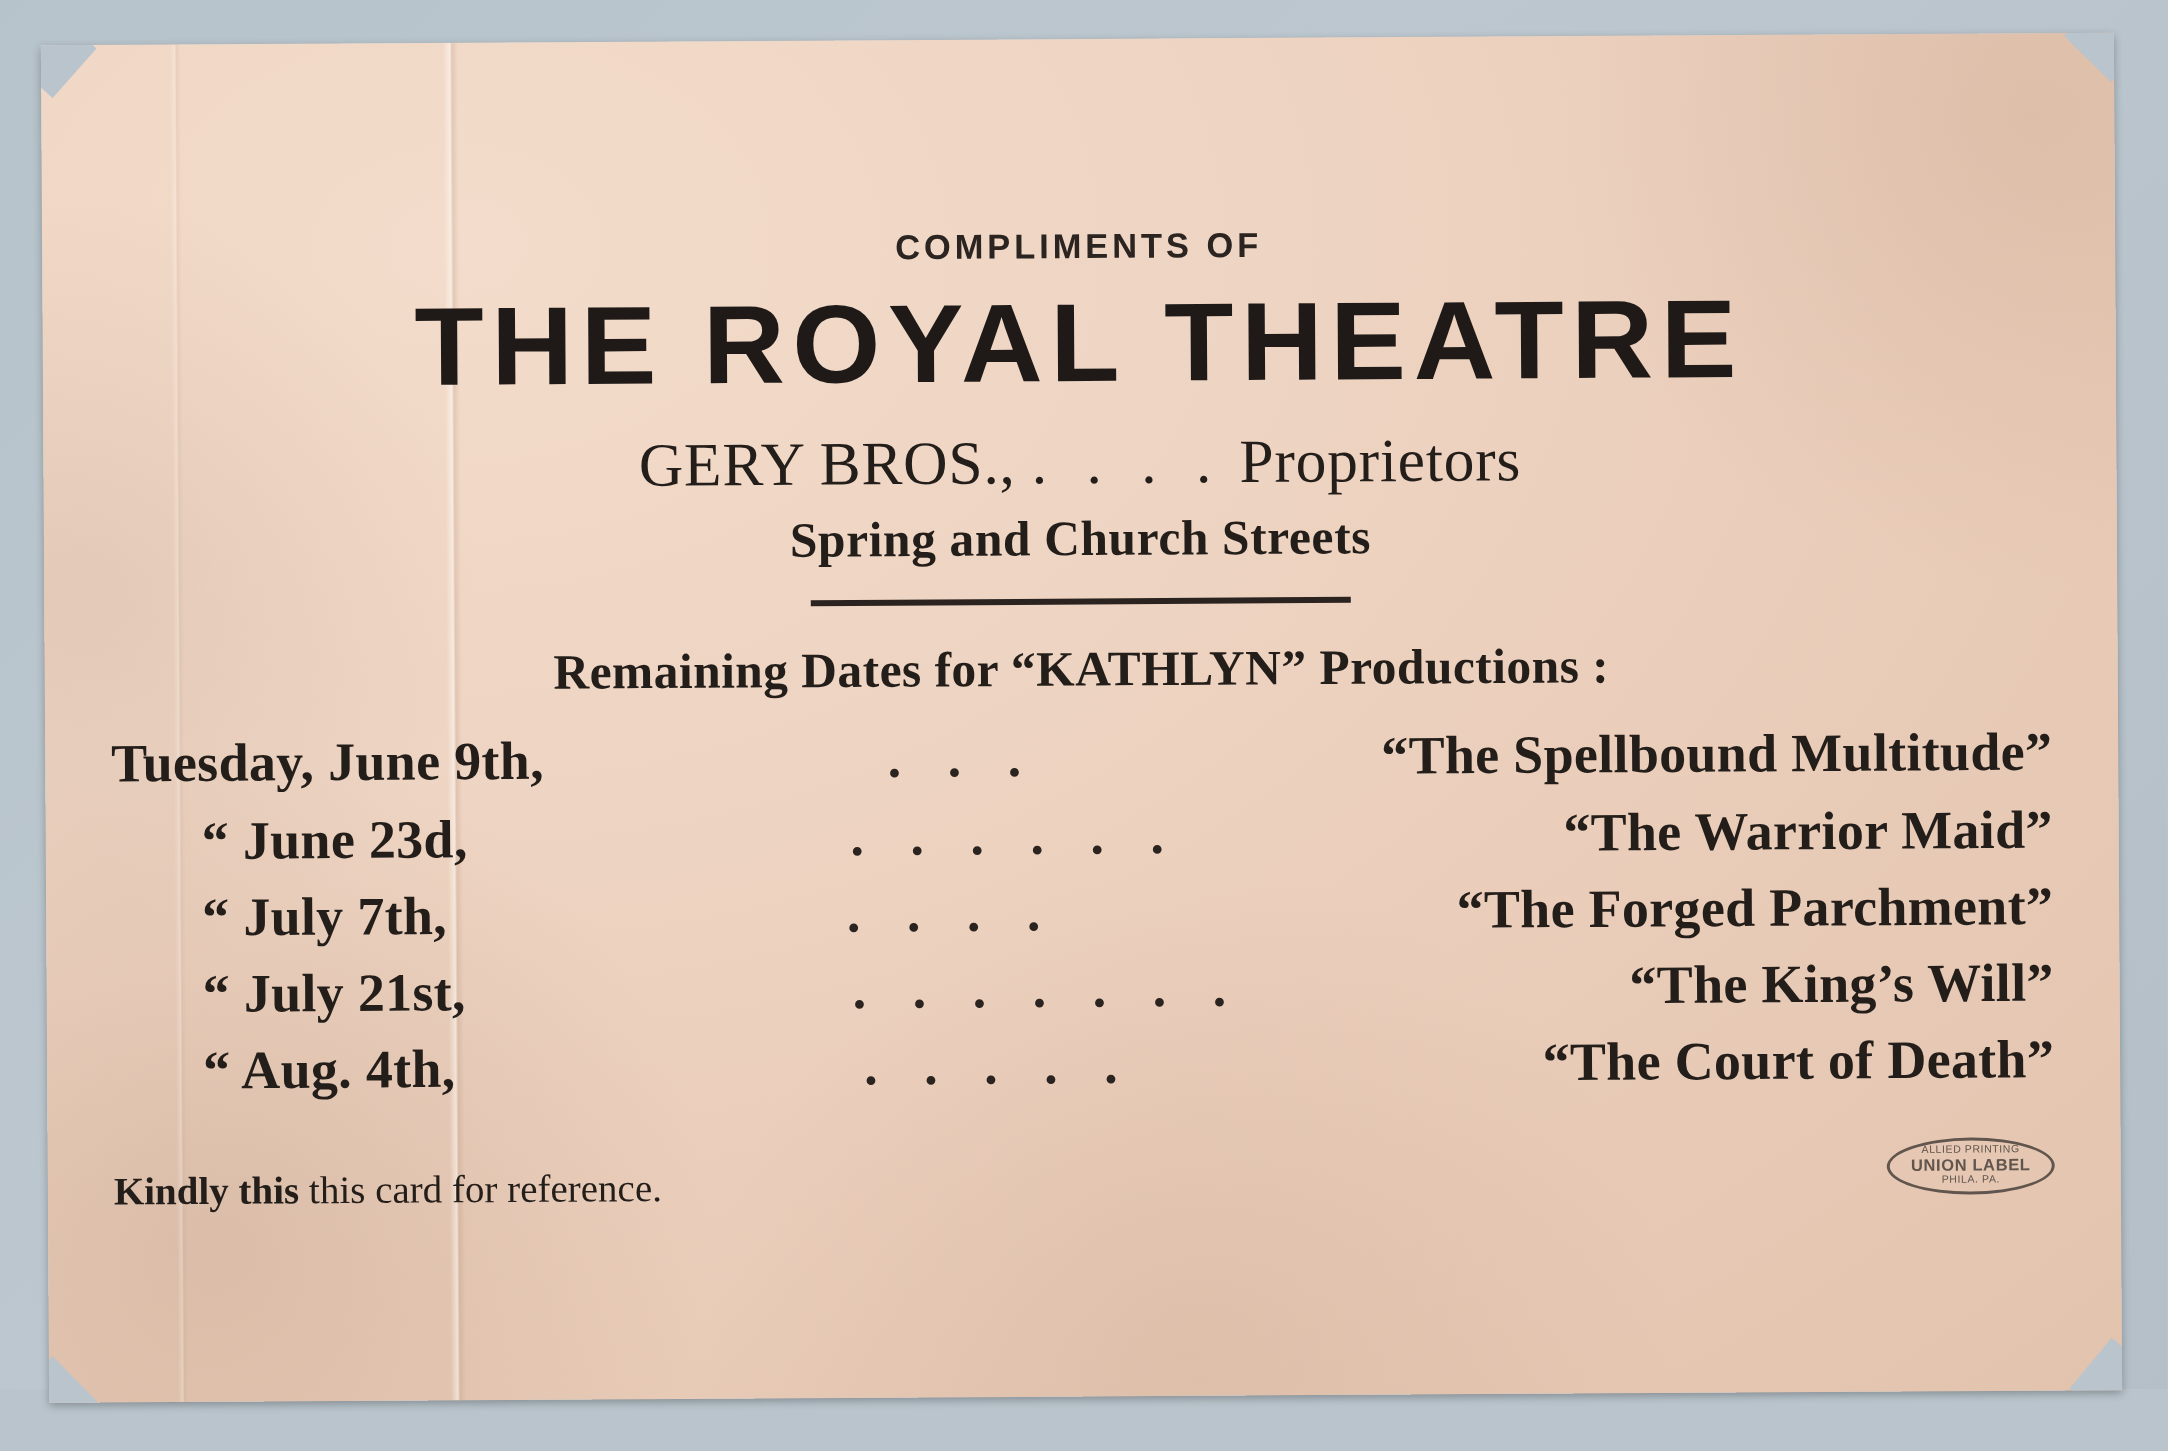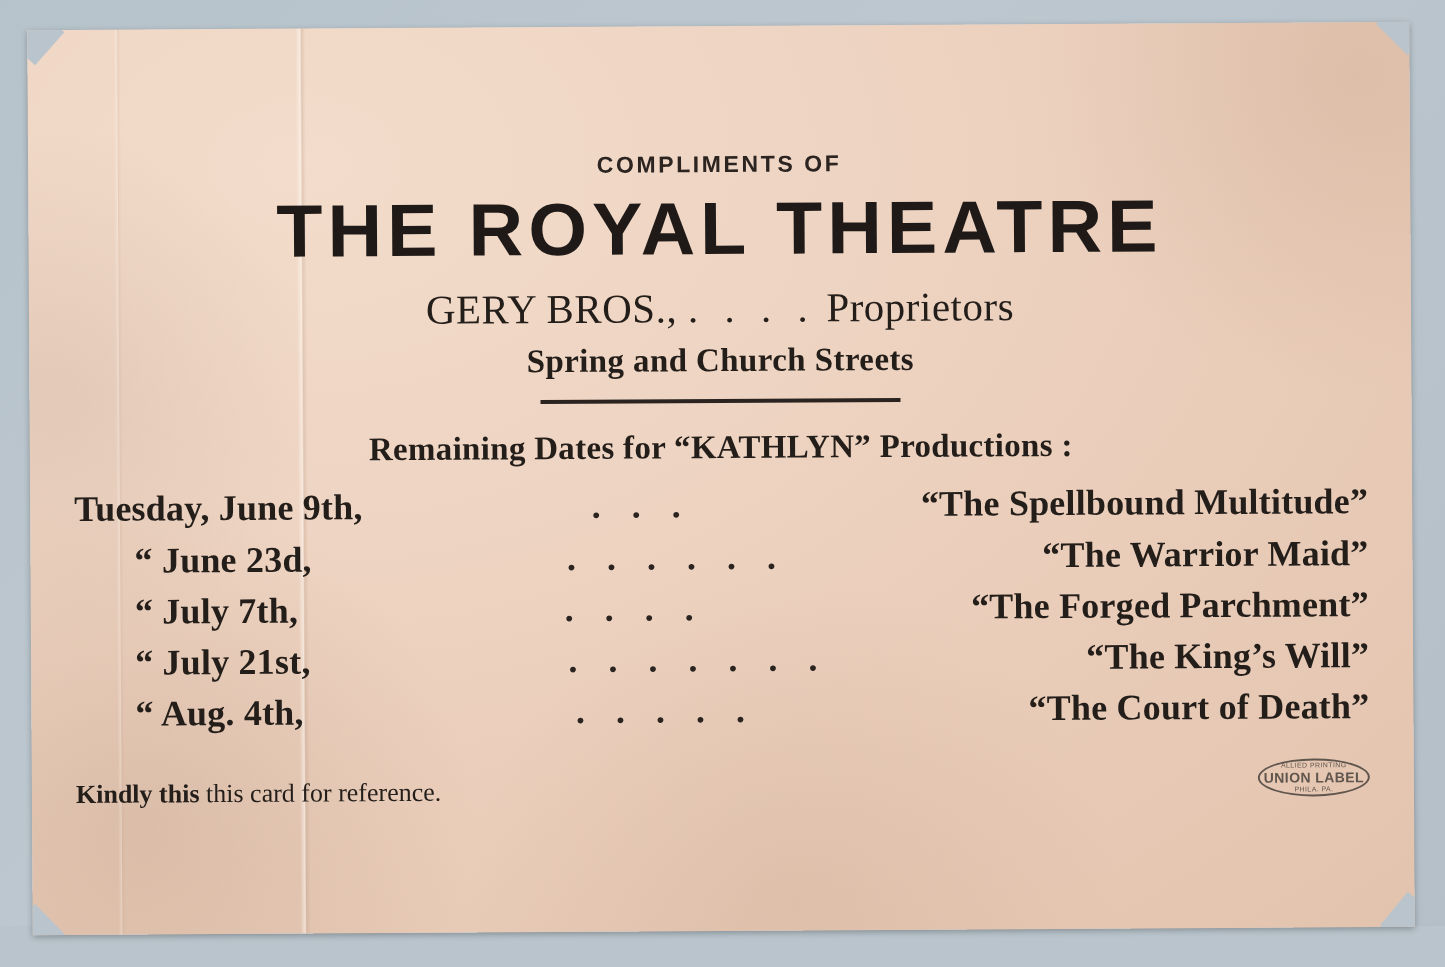--- a/index.html
+++ b/index.html
@@ -182,21 +182,21 @@
     align-items: center;
     justify-content: center;
     color: #4a423c;
     font-family: "Liberation Sans", sans-serif;
     font-size: 7px;
     letter-spacing: 0.4px;
     line-height: 1.15;
     opacity: 0.85;
     margin-bottom: 6px;
   }
-  .union-label .ul-mid { font-size: 14px; font-weight: bold; }
+  .union-label .ul-mid { font-size: 11px; font-weight: bold; }
 </style>
 </head>
 <body>
 
 <div id="scene">
 
   <div id="card">
 
     <div class="corner tl"></div>
     <div class="corner tr"></div>

